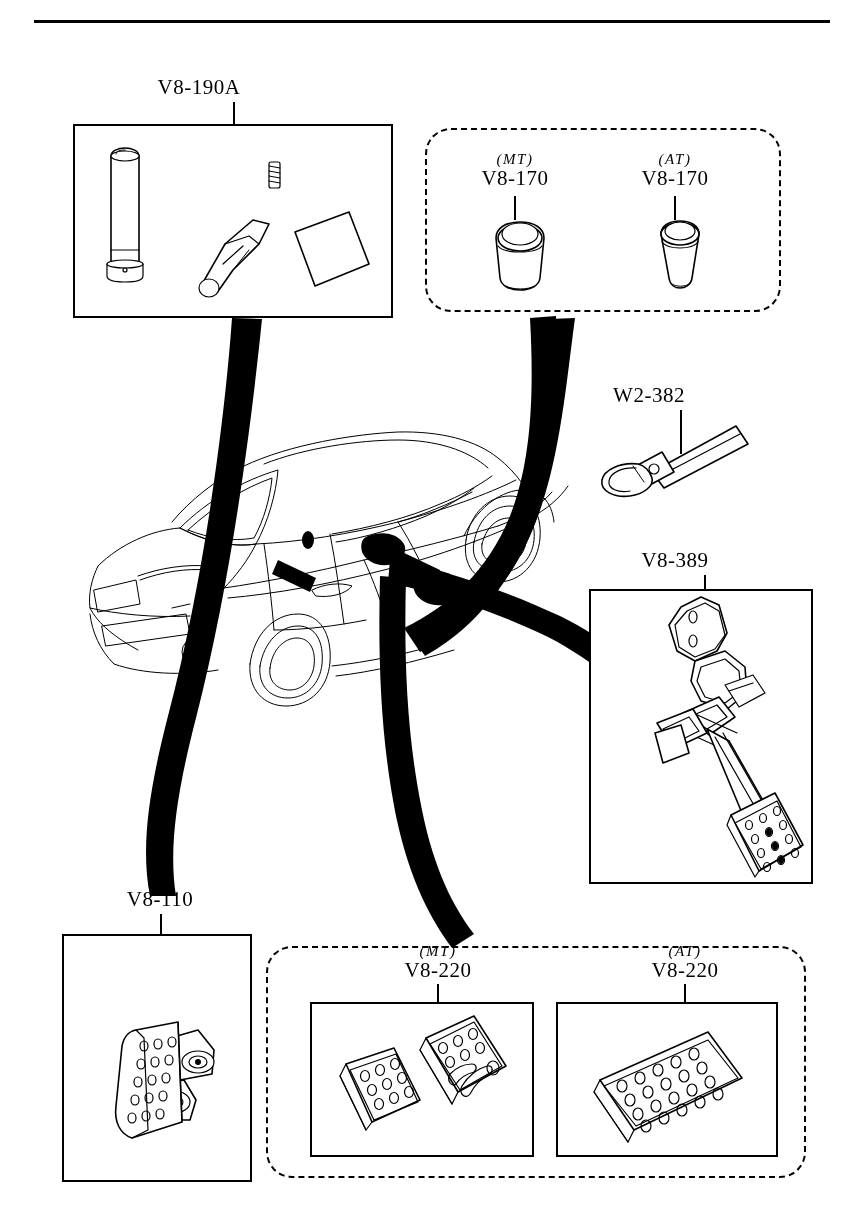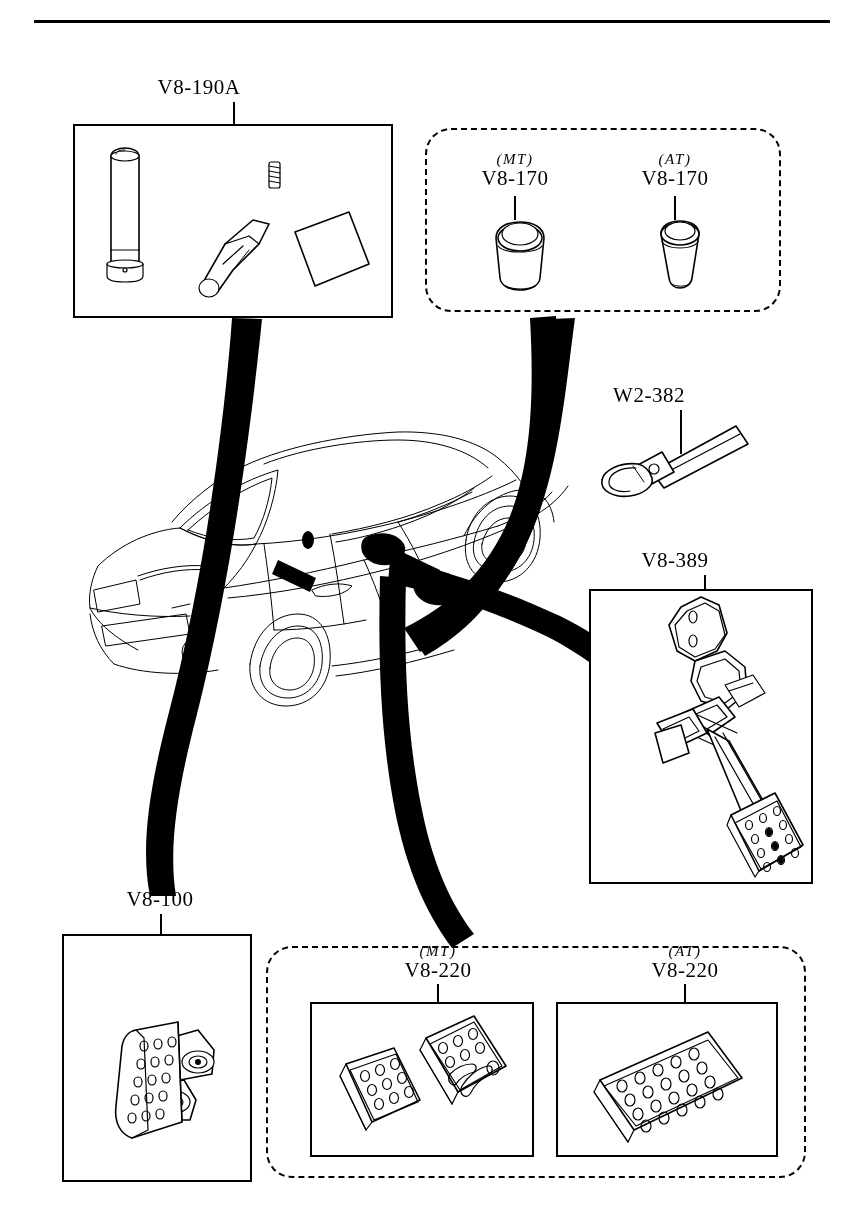--- a/index.html
+++ b/index.html
@@ -334,21 +334,21 @@
         </g>
         <g class="blk">
           <ellipse cx="180" cy="243" rx="3" ry="4"></ellipse>
           <ellipse cx="186" cy="257" rx="3" ry="4"></ellipse>
           <ellipse cx="192" cy="271" rx="3" ry="4"></ellipse>
         </g>
       </g>
     </svg>
   </div>
 
-  <div class="label" style="left:95px; top:872px; width:130px;">V8-100</div>
+  <div class="label" style="left:95px; top:872px; width:130px;">V8-110</div>
   <div class="tick" style="left:160px; top:898px; height:20px;"></div>
 
   <div class="box" style="left:62px; top:918px; width:190px; height:248px;"></div>
 
   <div class="art" style="left:62px; top:918px;">
     <svg width="190" height="248" viewBox="0 0 190 248">
 
       <g>
         <path class="fillw" d="M108,104 L136,96 L152,116 L150,140 L118,146 Z"></path>
         <ellipse class="fillw2" cx="136" cy="128" rx="16" ry="11"></ellipse>

